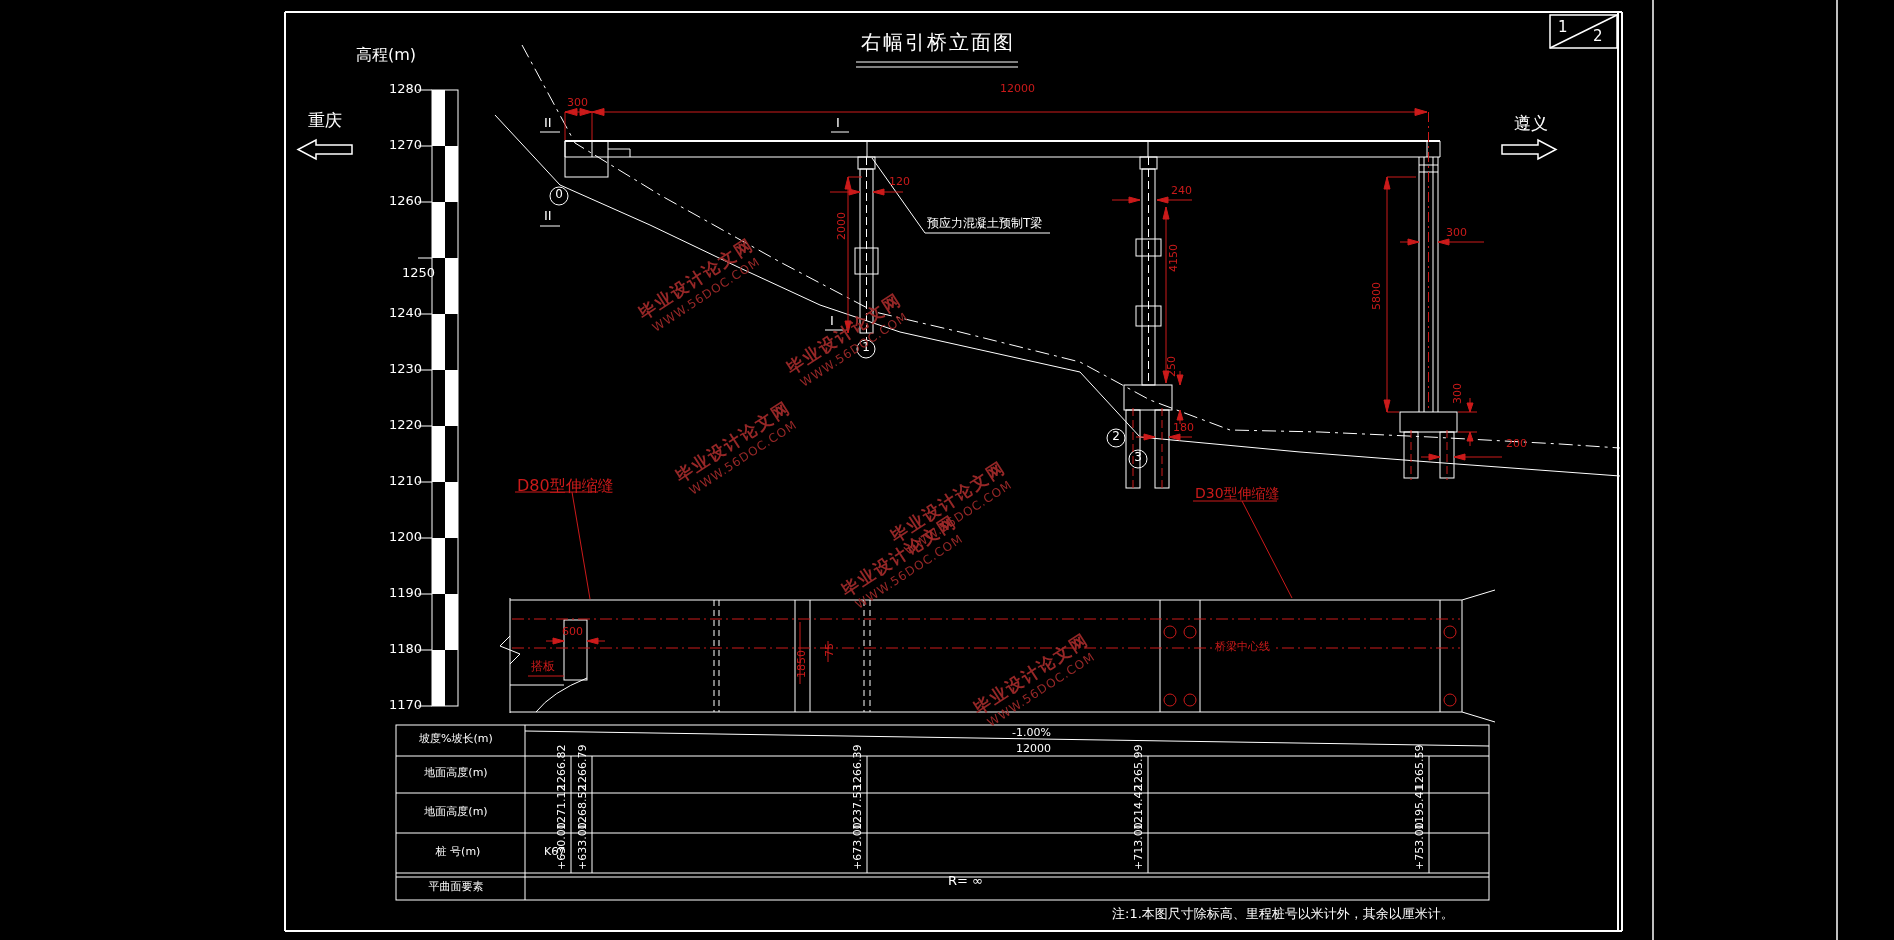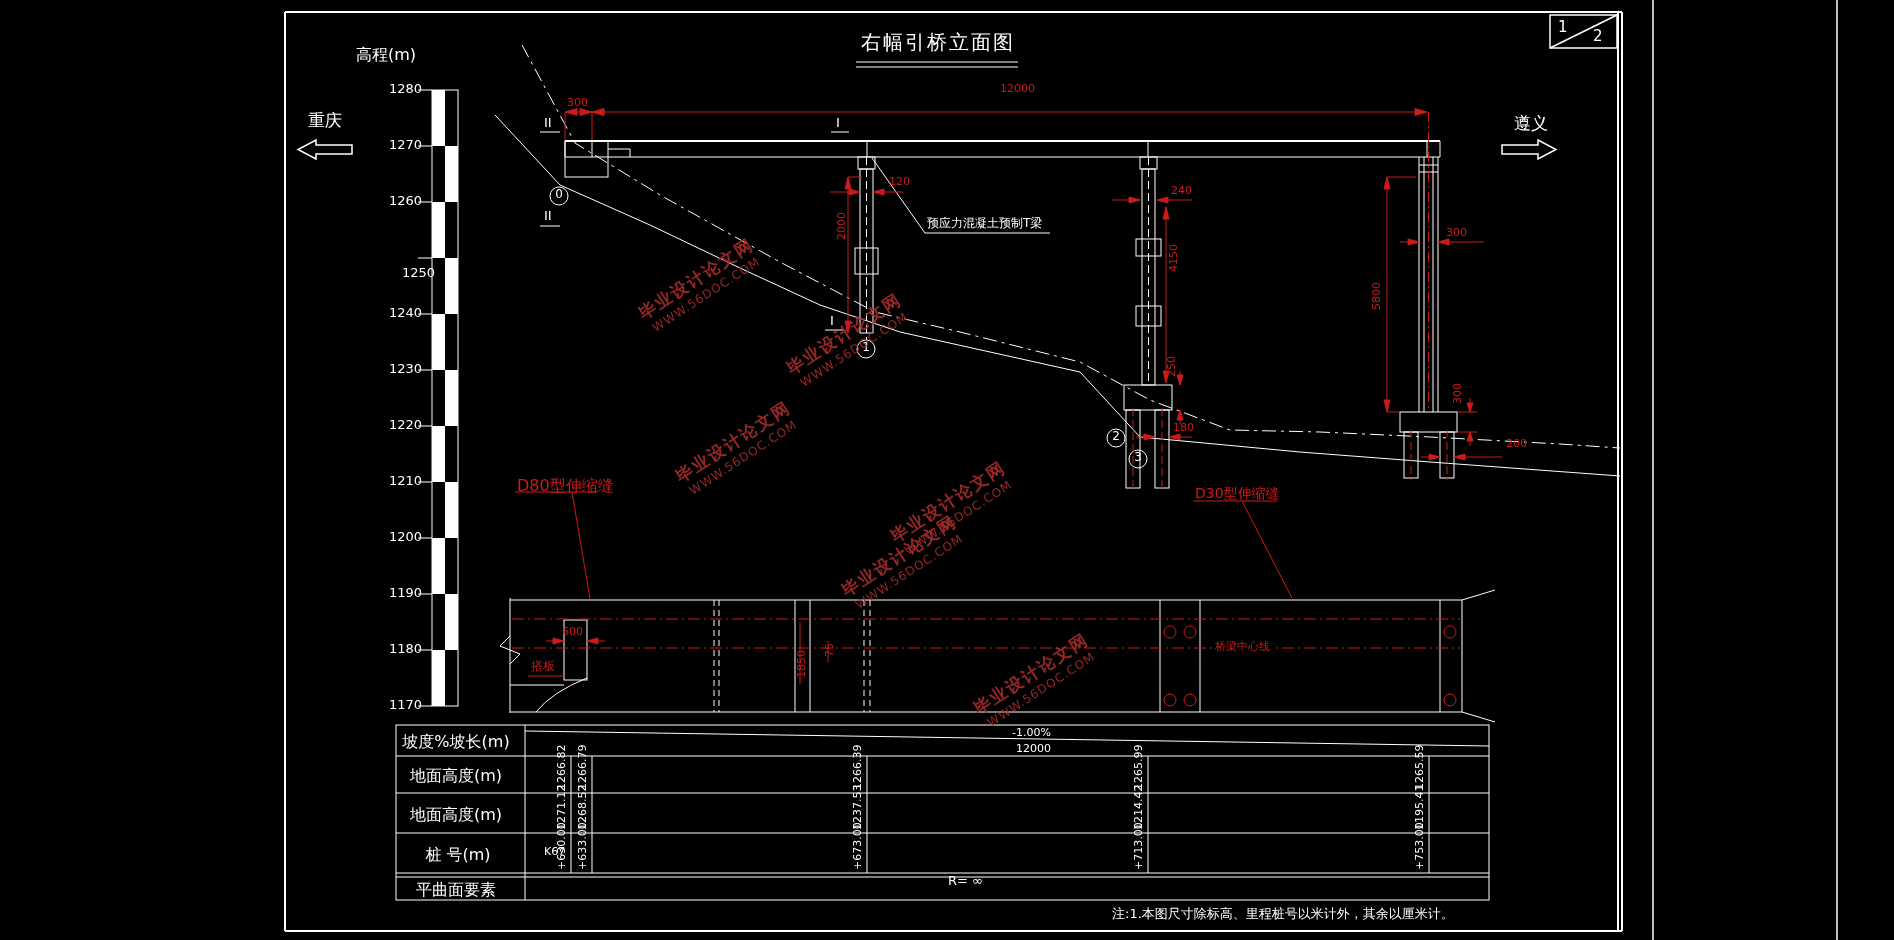--- a/index.html
+++ b/index.html
@@ -9,21 +9,21 @@
   .t{position:absolute;color:#fff;white-space:nowrap;line-height:1.1;}
   .red{color:#cb1a1a;}
   .rot{transform-origin:0 0;transform:rotate(-90deg);}
   .ctr{text-align:center;}
   .wm{position:absolute;color:#a32b2b;opacity:.92;transform:translate(-50%,-50%) rotate(-33deg);
       text-align:center;white-space:nowrap;}
   .wm .l1{font-size:17px;font-weight:bold;letter-spacing:2px;}
   .wm .l2{font-size:12px;letter-spacing:1px;}
   .tick{font-size:13px;width:40px;text-align:right;}
   .dim{font-size:11px;}
-  .tbl-label{font-size:16px;width:116px;text-align:center;}
+  .tbl-label{font-size:11px;width:116px;text-align:center;}
 </style>
 </head>
 <body>
 
 <div id="sheet">
 
   <svg width="1894" height="940">
 
     <g stroke="#fff" stroke-width="2" fill="none">
       <line x1="285" y1="12" x2="1622" y2="12"></line>

